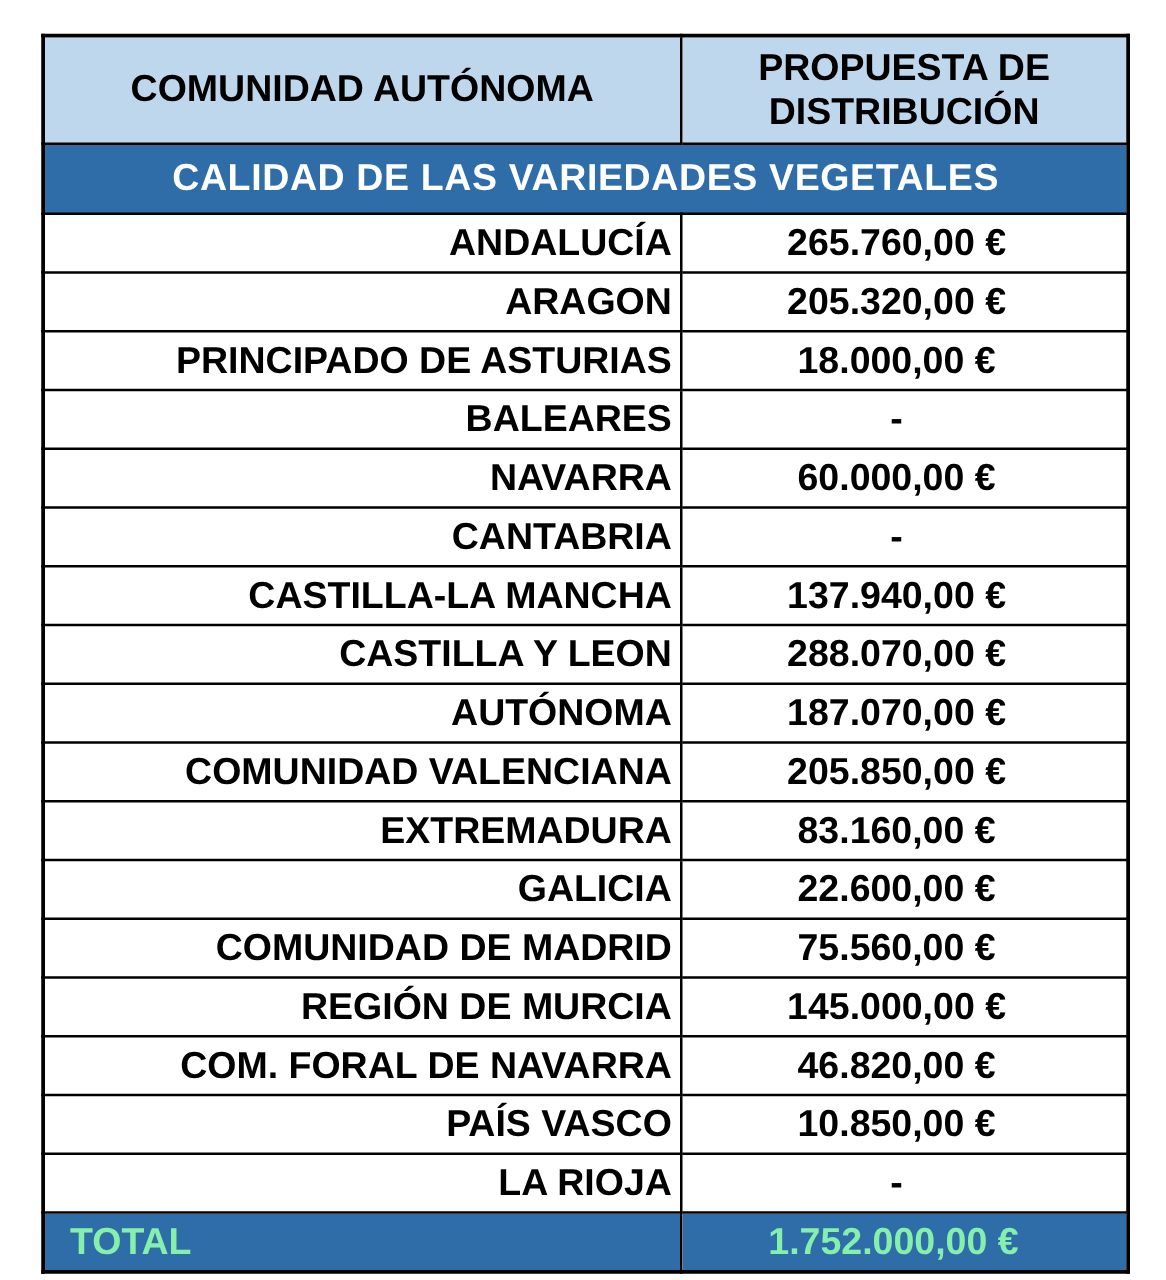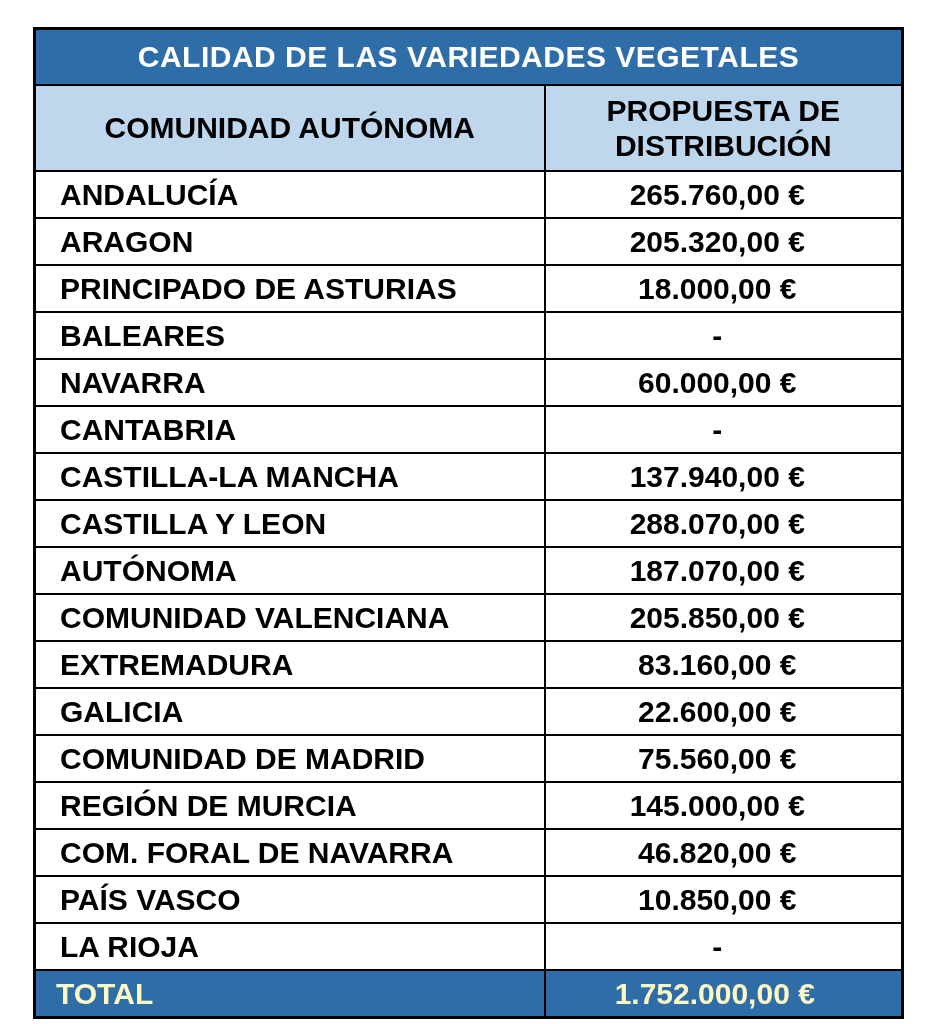--- a/index.html
+++ b/index.html
@@ -50,32 +50,32 @@
     line-height: 1.17;
     padding: 0 8px;
   }
   tbody td {
     height: 43px;
     font-size: 30px;
     background: #ffffff;
     vertical-align: middle;
   }
   td.region-cell {
-    text-align: left;
+    text-align: right;
     padding-left: 24px;
     padding-right: 6px;
   }
   td.amount-cell {
     text-align: center;
     padding-right: 18px;
     padding-left: 6px;
   }
   tfoot td {
     background: var(--header-blue, #2E6DA8);
-    color: #fef9c3;
+    color: #86efac;
     font-size: 30px;
     height: 43px;
     vertical-align: middle;
   }
   tfoot td.total-label {
     text-align: left;
     padding-left: 20px;
   }
   tfoot td.total-amount {
     text-align: center;
@@ -86,25 +86,25 @@
 <body>
 
 <div class="page">
   <table class="dist-table">
     <colgroup>
       <col class="col-region">
       <col class="col-amount">
     </colgroup>
     <thead>
       <tr>
-        <th colspan="2" class="title-cell">CALIDAD DE LAS VARIEDADES VEGETALES</th>
+        <th class="col-header">COMUNIDAD AUTÓNOMA</th>
+        <th class="col-header">PROPUESTA DE DISTRIBUCIÓN</th>
       </tr>
       <tr>
-        <th class="col-header">COMUNIDAD AUTÓNOMA</th>
-        <th class="col-header">PROPUESTA DE DISTRIBUCIÓN</th>
+        <th colspan="2" class="title-cell">CALIDAD DE LAS VARIEDADES VEGETALES</th>
       </tr>
     </thead>
     <tbody id="data-rows">
         <tr>
           <td class="region-cell">ANDALUCÍA</td>
           <td class="amount-cell">265.760,00 €</td>
         </tr>
         <tr>
           <td class="region-cell">ARAGON</td>
           <td class="amount-cell">205.320,00 €</td>

